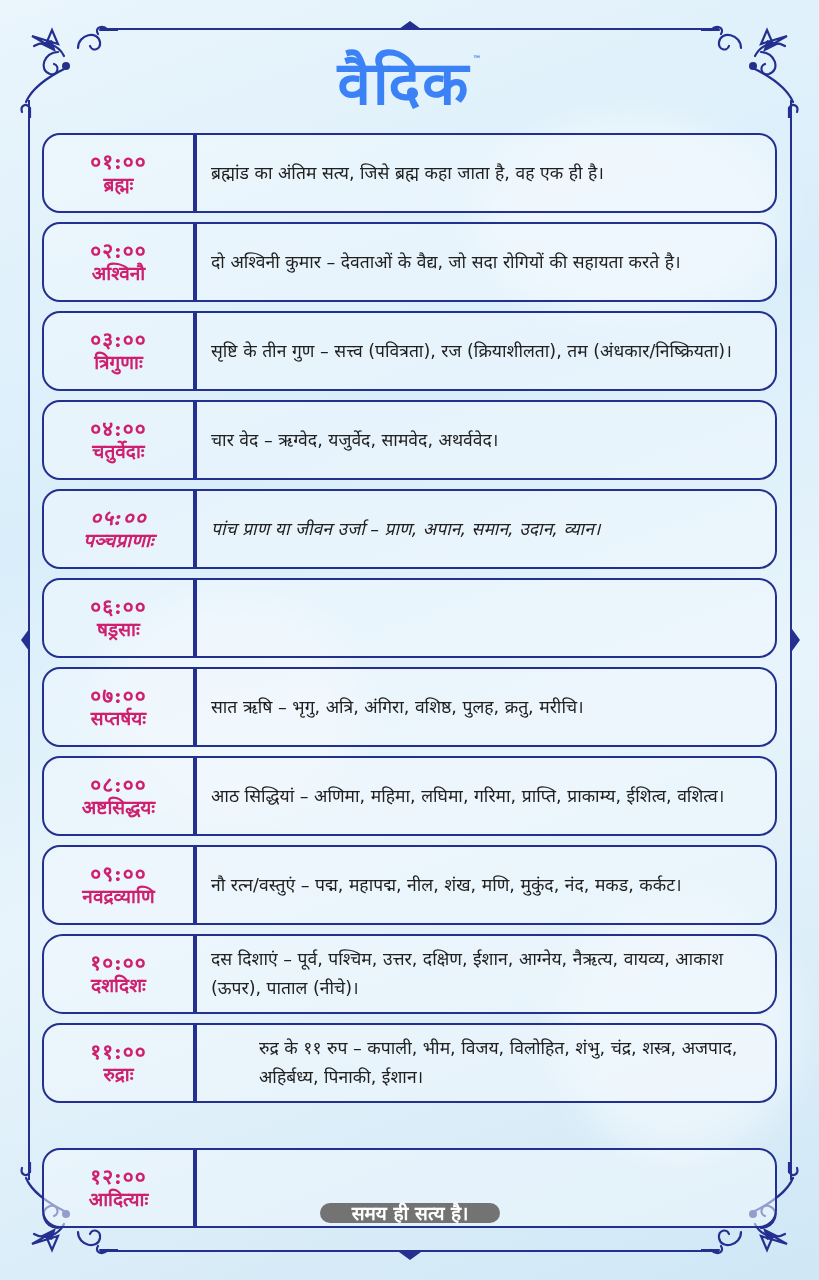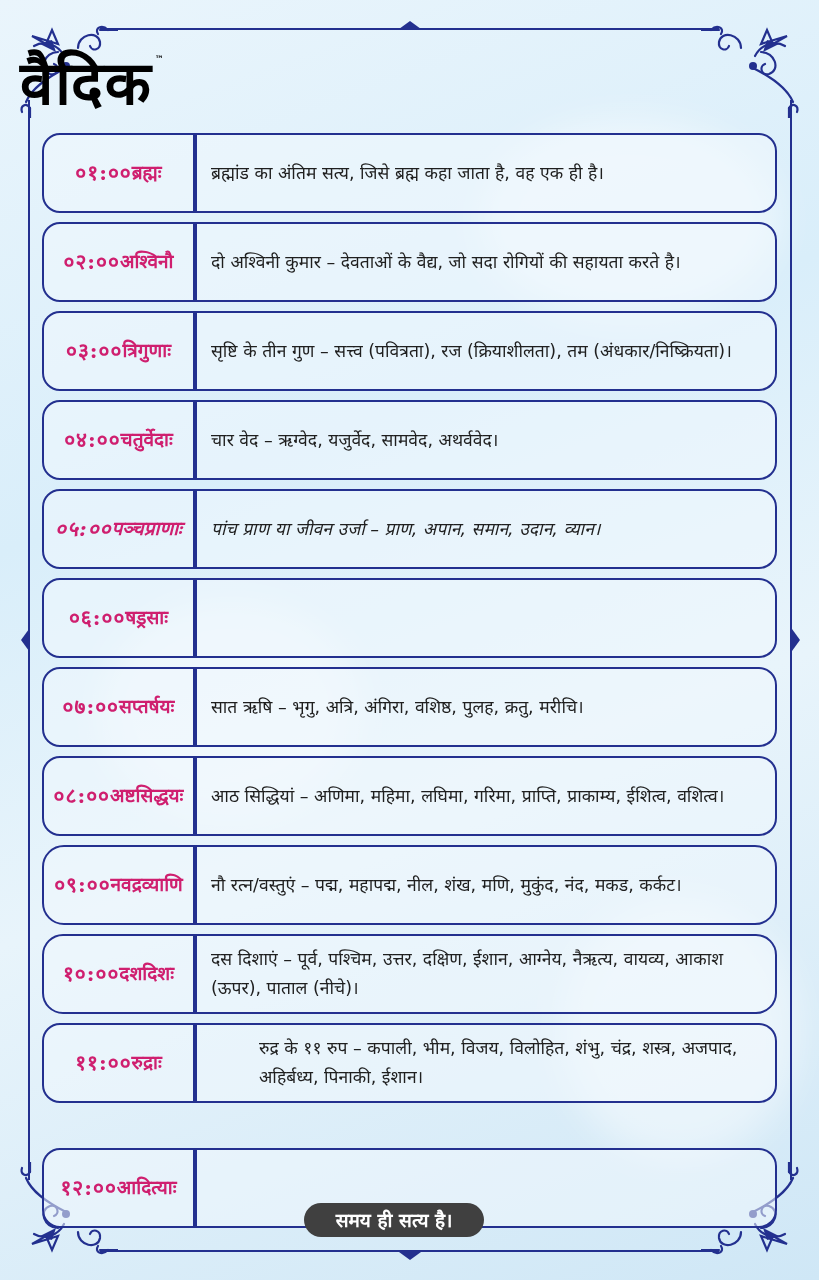--- a/index.html
+++ b/index.html
@@ -6,46 +6,45 @@
   body {
     width:819px; height:1280px; overflow:hidden; position:relative;
     background: linear-gradient(160deg, #eaf5fc 0%, #d9eefa 35%, #e8f4fb 60%, #cfe7f6 100%);
     font-family: "DejaVu Sans", "Liberation Sans", sans-serif;
   }
   .bg-cloud { position:absolute; border-radius:50%; background:rgba(255,255,255,0.45); filter:blur(18px); }
   .frame-line { position:absolute; background:#23308f; }
   .notch { position:absolute; width:0; height:0; }
   .corner { position:absolute; width:110px; height:110px; }
   .logo {
-    position:absolute; left:0; right:0; top:40px; text-align:left;
-    color:#000000; font-size:60px; font-weight:bold; letter-spacing:2px;
+    position:absolute; left:0; right:0; top:40px; text-align:center;
+    color:#3b82f6; font-size:60px; font-weight:bold; letter-spacing:2px;
     font-family: "DejaVu Sans", sans-serif;
-    margin-left: 20px;
   }
   .logo .tm { font-size:9px; vertical-align:top; position:relative; top:14px; margin-left:2px; letter-spacing:0; }
   .rows { position:absolute; left:42px; top:133px; width:735px; }
   .row {
     position:absolute; left:0; width:735px; height:80px;
     border:2px solid #23308f; border-radius:18px; box-sizing:border-box;
     background:rgba(240,248,253,0.55); display:flex; overflow:hidden;
   }
   .row .left {
     width:153px; flex:none; border-right:4px solid #23308f; box-sizing:border-box;
-    display:flex; flex-direction:row; align-items:center; justify-content:center;
+    display:flex; flex-direction:column; align-items:center; justify-content:center;
     color:#cf1f6f; font-weight:bold; line-height:1.15;
   }
   .row .time { font-size:21px; letter-spacing:1px; font-family:"DejaVu Serif", serif; }
   .row .name { font-size:19px; }
   .row .right {
     flex:1; display:flex; align-items:center; padding:0 14px 0 14px;
     color:#1f1f1f; font-size:17.5px; line-height:1.65;
   }
   .footer-pill {
-    position:absolute; left:304px; top:1203px; width:180px; height:34px;
-    background:#404040; border-radius:17px; color:#fff; font-size:19px; font-weight:bold;
+    position:absolute; left:320px; top:1203px; width:180px; height:20px;
+    background:#737373; border-radius:17px; color:#fff; font-size:19px; font-weight:bold;
     display:flex; align-items:center; justify-content:center;
   }
 </style>
 </head>
 <body>
 
 <div class="bg-cloud" style="left:480px;top:120px;width:300px;height:200px;"></div>
 <div class="bg-cloud" style="left:100px;top:600px;width:260px;height:220px;"></div>
 <div class="bg-cloud" style="left:560px;top:900px;width:240px;height:260px;"></div>
 
@@ -173,21 +172,21 @@
     </div>
     <div class="right">सात ऋषि – भृगु, अत्रि, अंगिरा, वशिष्ठ, पुलह, क्रतु, मरीचि।</div>
   </div>
   <div class="row" style="top:623px;">
     <div class="left">
       <span class="time">०८:००</span>
       <span class="name">अष्टसिद्धयः</span>
     </div>
     <div class="right">आठ सिद्धियां – अणिमा, महिमा, लघिमा, गरिमा, प्राप्ति, प्राकाम्य, ईशित्व, वशित्व।</div>
   </div>
-  <div class="row" style="top:712px;border-radius:22px;">
+  <div class="row" style="top:712px;">
     <div class="left">
       <span class="time">०९:००</span>
       <span class="name">नवद्रव्याणि</span>
     </div>
     <div class="right">नौ रत्न/वस्तुएं – पद्म, महापद्म, नील, शंख, मणि, मुकुंद, नंद, मकड, कर्कट।</div>
   </div>
   <div class="row" style="top:801px;border-radius:21px;">
     <div class="left">
       <span class="time">१०:००</span>
       <span class="name">दशदिशः</span>

